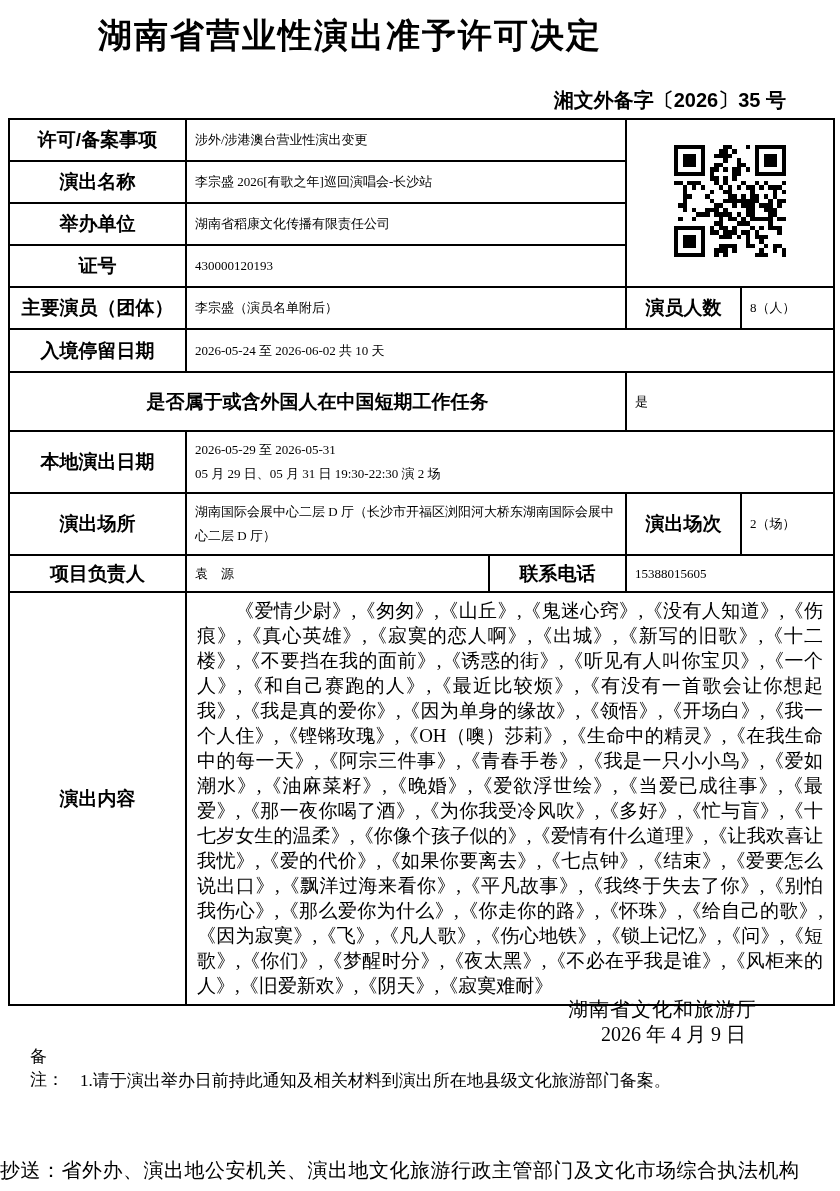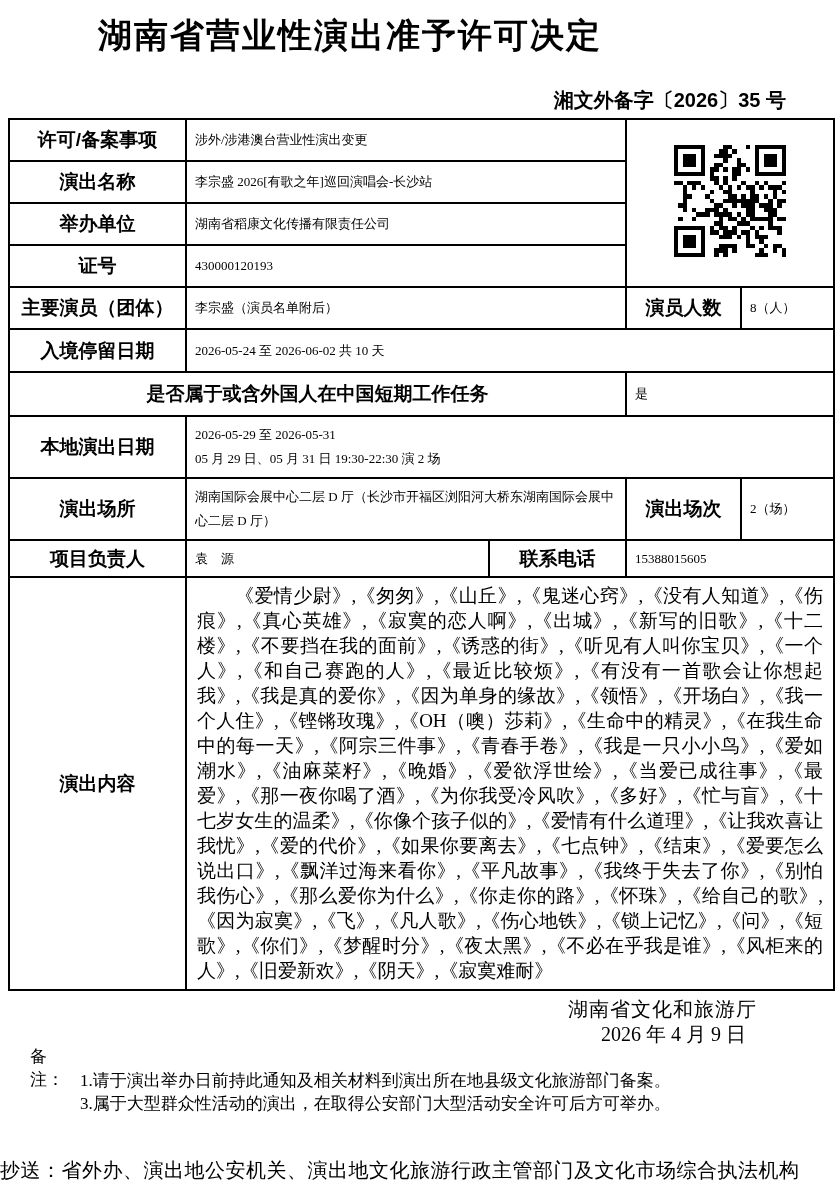--- a/index.html
+++ b/index.html
@@ -14,21 +14,21 @@
     font-family:"Liberation Sans","DejaVu Sans",sans-serif; }
 
   table.permit { position:absolute; left:8px; top:118px; width:825px;
     border-collapse:collapse; table-layout:fixed; }
   table.permit td { border:2px solid #000; vertical-align:middle; overflow:hidden; }
 
   td.label { font-family:"Liberation Sans","DejaVu Sans",sans-serif; font-weight:bold;
     font-size:19px; text-align:center; padding:2px 4px; }
   td.value { font-size:13px; padding:6px 8px; }
 
-  .h42 td { height:42px;border-radius:15px; } .h43 td { height:43px; } .h44 td { height:44px; }
+  .h42 td { height:42px;border-radius:15px; } .h43 td { height:43px; } .h44 td { height:59px; }
   .h50 td { height:50px; } .h58 td { height:58px; } .h37 td { height:37px;border-radius:8px; }
   .hbig td { height:404px; }
 
   td.qr-cell { text-align:center; vertical-align:middle; }
   .qr-box { display:inline-block; width:112px; height:112px; }
 
   td.content-cell { vertical-align:top; }
   .content-text { font-size:19px; line-height:25px; text-align:justify;
     padding:5px 10px 6px 10px; text-indent:2em; word-break:break-all; }
 
@@ -318,19 +318,18 @@
 </tbody>
   </table>
 
 <div class="issuer">湖南省文化和旅游厅</div>
 <div class="issue-date">2026 年 4 月 9 日</div>
 
 <div class="notes">
   <div class="notes-label">备注：</div>
   <div class="notes-items">
     <div class="note-item">1.请于演出举办日前持此通知及相关材料到演出所在地县级文化旅游部门备案。</div>
-    <div class="note-item">3.属于大型群众性活动的演出，在取得公安部门大型活动安全许可后方可举办。</div>
   </div>
 </div>
 
 <div class="cc-line">
   <span>抄送：</span><span>省外办、演出地公安机关、演出地文化旅游行政主管部门及文化市场综合执法机构</span>
 </div>
 
 </body></html>

